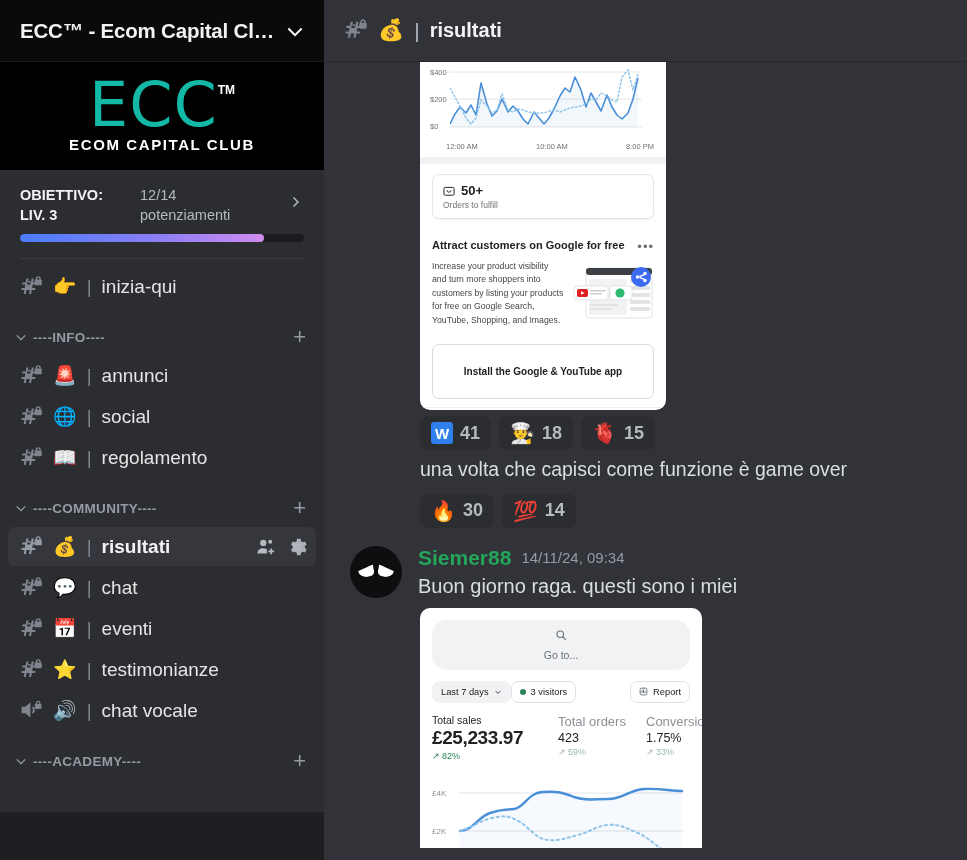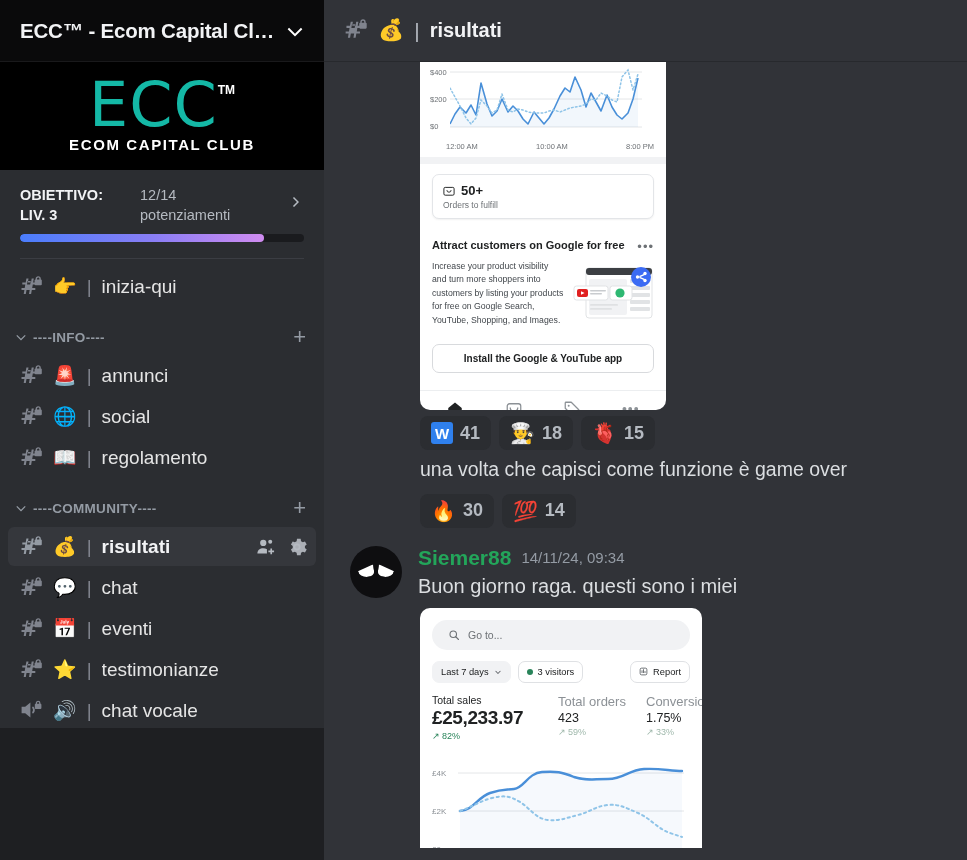--- a/index.html
+++ b/index.html
@@ -6,21 +6,21 @@
   html, body {
     width: 967px; height: 860px;
     background: #1e1f22;
     font-family: "Liberation Sans", sans-serif;
     overflow: hidden;
   }
   .app { display: flex; width: 967px; height: 860px; }
 
   
   .sidebar {
-    width: 324px; height: 728px;
+    width: 324px; height: 812px;
     background: #2b2d31;
     display: flex; flex-direction: column;
     flex: 0 0 324px;
     overflow: hidden;
     position: relative;
   }
   .guild-header {
     height: 62px; flex: 0 0 62px;
     background: #0a0a0b;
     display: flex; align-items: center;
@@ -199,36 +199,36 @@
   .orders-num { font-size: 13px; font-weight: bold; color: #202223; }
   .orders-sub { font-size: 8.5px; color: #6d7175; margin-top: 2px; }
   .promo { padding: 10px 12px 6px 12px; }
   .promo-head { display: flex; justify-content: space-between; align-items: flex-start; }
   .promo-title { font-size: 11px; font-weight: bold; color: #202223; }
   .promo-dots { color: #6d7175; font-size: 13px; letter-spacing: 1px; }
   .promo-body { display: flex; gap: 8px; margin-top: 6px; }
   .promo-text { font-size: 8.7px; line-height: 1.55; color: #42474c; flex: 1; }
   .promo-art { width: 82px; flex: 0 0 82px; position: relative; }
   .promo-btn {
-    margin: 10px 0 11px 0; border: 1px solid #d8dadd; border-radius: 7px;
-    text-align: center; padding: 8px; font-size: 10px; font-weight: bold;
+    margin: 10px 0 2px 0; border: 1px solid #d8dadd; border-radius: 7px;
+    text-align: center; padding: 21px; font-size: 10px; font-weight: bold;
     color: #202223; cursor: pointer;
   }
   .shop-nav {
     display: flex; align-items: center; justify-content: space-around;
     border-top: 1px solid #eceef0; padding: 9px 6px 5px 6px;
   }
 
   
   .s2-search {
     margin: 12px 12px 0 12px; background: #f1f2f4; border-radius: 15px;
     display: flex; align-items: center; gap: 8px; padding: 9px 16px;
-    color: #6d7175; font-size: 10.5px;
-  }
-  .s2-filters { display: flex; align-items: flex-start; gap: 7px; padding: 11px 12px 0 12px; }
+    color: #6d7175; font-size: 10.5px; flex-direction: column;
+  }
+  .s2-filters { display: flex; align-items: flex-start; padding: 11px 12px 0 12px; }
   .pill {
     border: 1px solid #dfe1e4; border-radius: 7px; padding: 5px 8px;
     font-size: 9.3px; color: #202223; display: flex; align-items: center; gap: 5px;
   }
   .pill.f { background: #f1f2f4; border-color: #f1f2f4; }
   .dot-green { width: 6px; height: 6px; border-radius: 50%; background: #29845a; }
   .s2-stats { display: flex; padding: 11px 12px 0 12px; gap: 10px; }
   .stat-main { flex: 0 0 116px; }
   .stat-label { font-size: 10.5px; color: #202223; }
   .stat-label.dim { color: #8c9196; font-size: 13px; }

